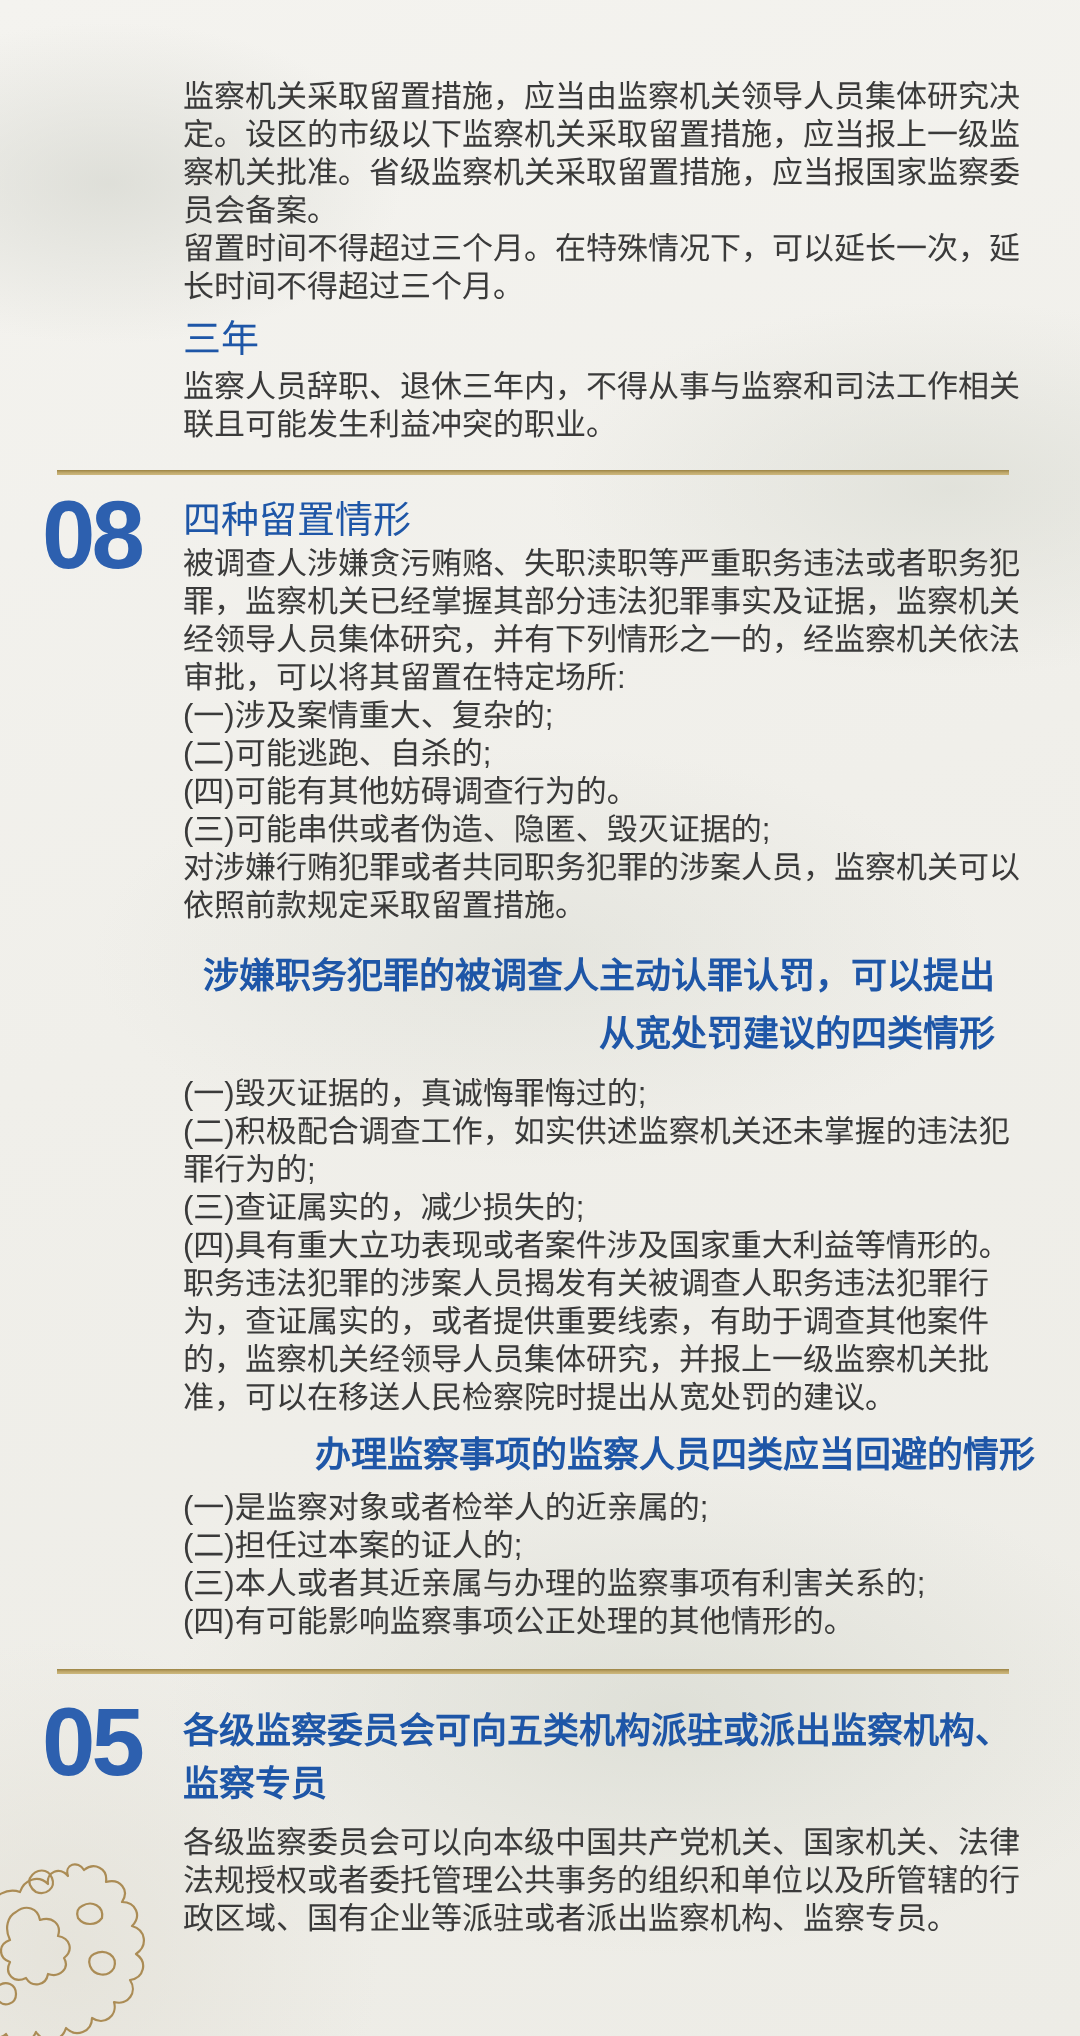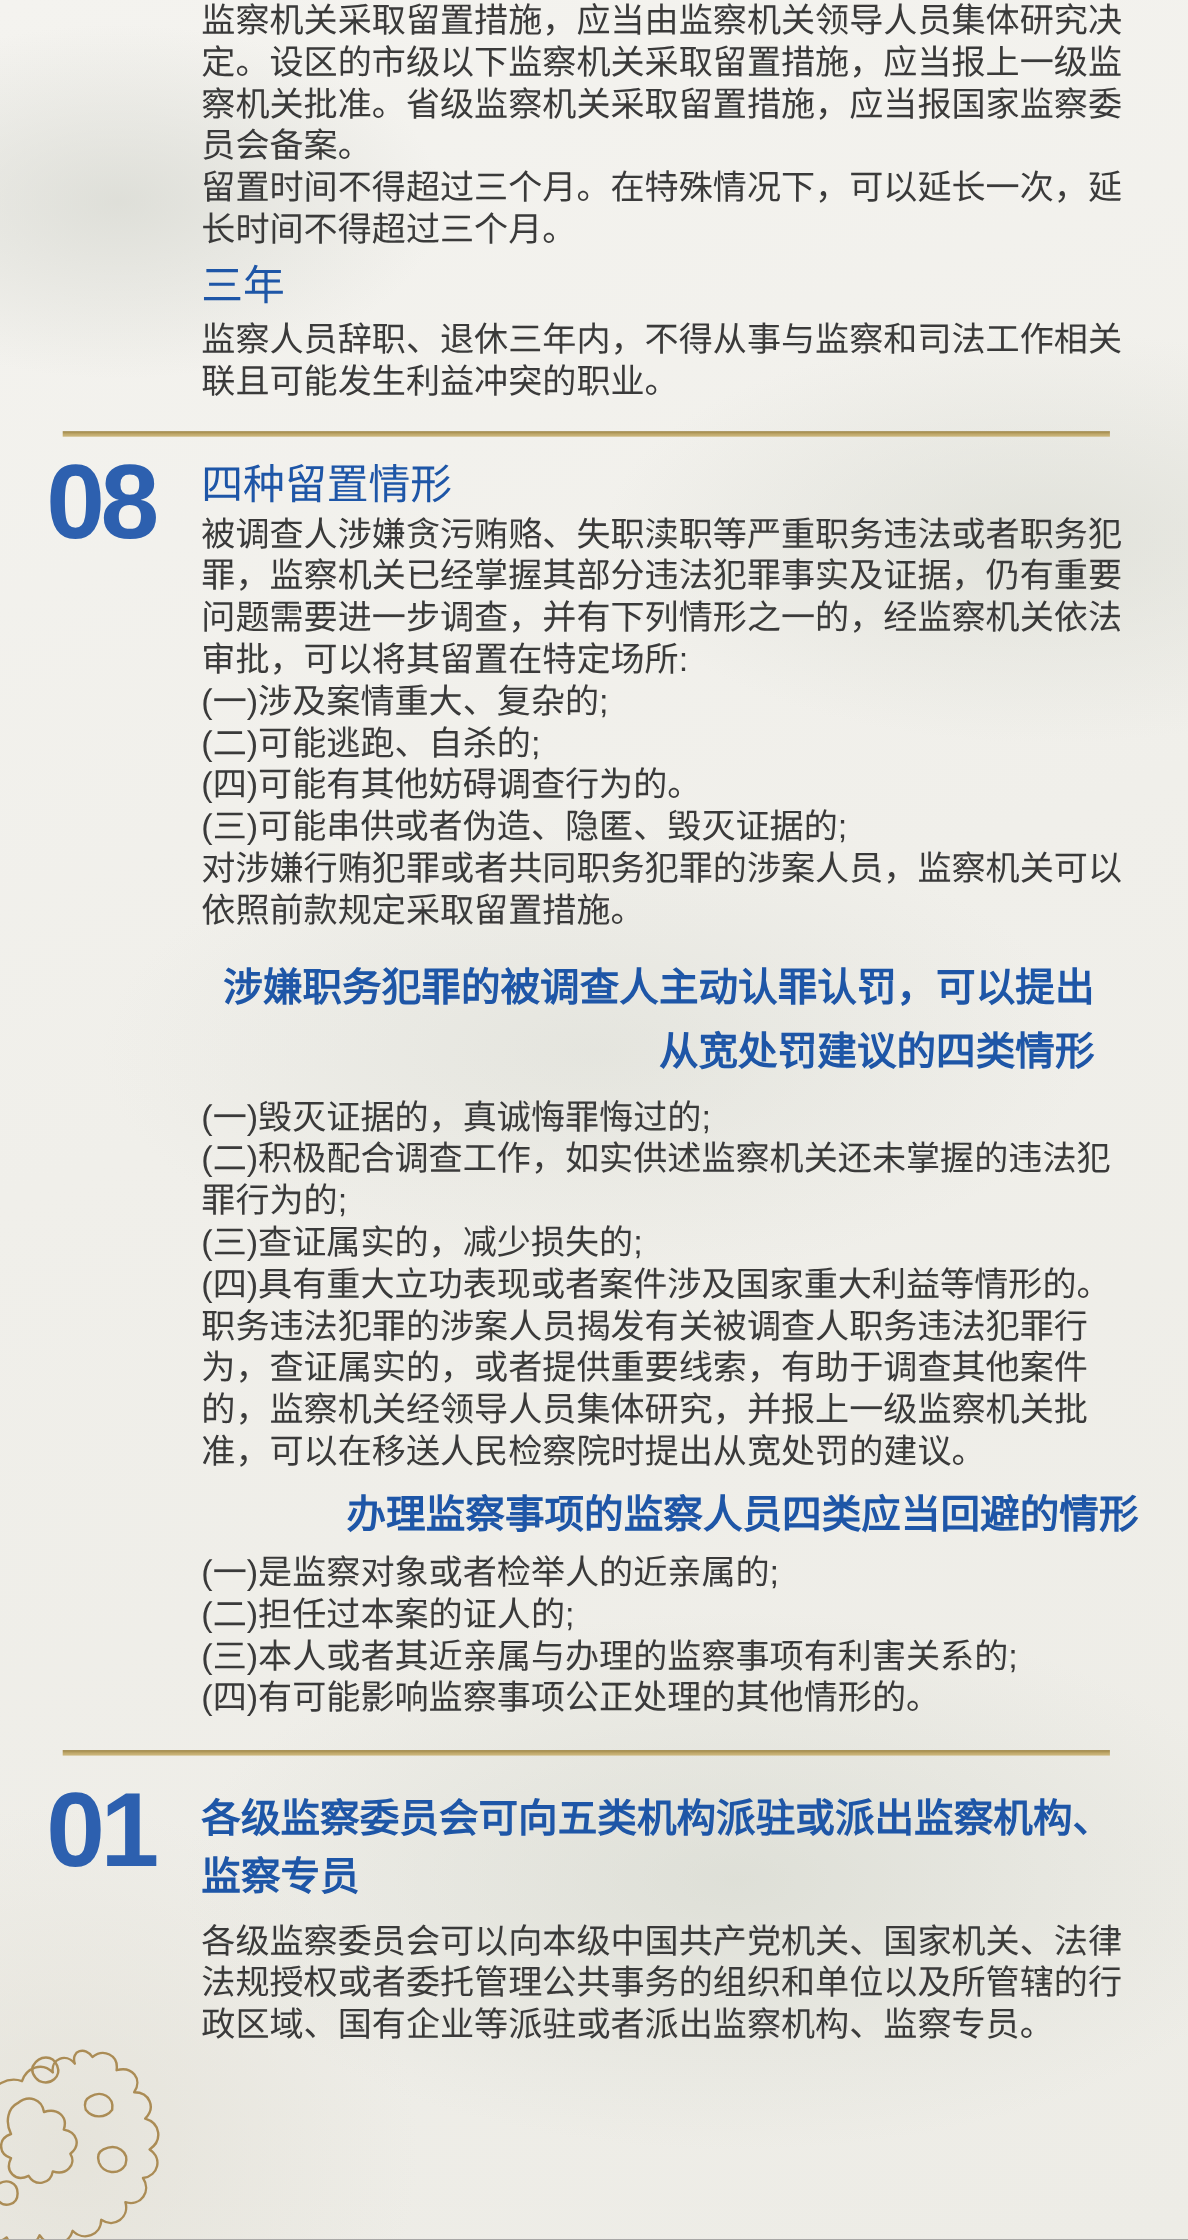--- a/index.html
+++ b/index.html
@@ -14,20 +14,21 @@
       radial-gradient(ellipse 640px 300px at 50% 47%, rgba(212,214,205,0.40), rgba(212,214,205,0) 70%),
       radial-gradient(ellipse 700px 340px at 62% 84%, rgba(203,207,196,0.45), rgba(203,207,196,0) 72%),
       radial-gradient(ellipse 420px 420px at 6% 96%,  rgba(222,219,208,0.55), rgba(222,219,208,0) 75%),
       linear-gradient(160deg,#f4f3ef 0%,#f0efea 45%,#edecE6 100%);
     font-family:"Liberation Sans","DejaVu Sans",sans-serif;
   }
   .content{
     position:relative;
     margin-left:183px;
     width:852px;
+    padding-top:78px;
     color:#3a3a3a;
   }
   p.body{
     margin:0;
     font-size:31px;
     line-height:38px;
     color:#3a3a3a;
     text-align:left;
   }
   .mt6{margin-top:6px;}
@@ -93,21 +94,21 @@
       <p class="body mt6">留置时间不得超过三个月。在特殊情况下，可以延长一次，延长时间不得超过三个月。</p>
       <h3 class="h-small">三年</h3>
       <p class="body">监察人员辞职、退休三年内，不得从事与监察和司法工作相关联且可能发生利益冲突的职业。</p>
     </section>
 
     <div class="divider"></div>
 
     <section class="num-sec">
       <div class="sec-num">08</div>
       <h3 class="h-small sec04-title">四种留置情形</h3>
-      <p class="body">被调查人涉嫌贪污贿赂、失职渎职等严重职务违法或者职务犯罪，监察机关已经掌握其部分违法犯罪事实及证据，仍有重要问题需要进一步调查，并有下列情形之一的，经监察机关依法审批，可以将其留置在特定场所:</p>
+      <p class="body">被调查人涉嫌贪污贿赂、失职渎职等严重职务违法或者职务犯罪，监察机关已经掌握其部分违法犯罪事实及证据，监察机关经领导人员集体研究，并有下列情形之一的，经监察机关依法审批，可以将其留置在特定场所:</p>
       <p class="body">(一)涉及案情重大、复杂的;</p>
       <p class="body">(二)可能逃跑、自杀的;</p>
       <p class="body">(四)可能有其他妨碍调查行为的。</p>
       <p class="body">(三)可能串供或者伪造、隐匿、毁灭证据的;</p>
       <p class="body">对涉嫌行贿犯罪或者共同职务犯罪的涉案人员，监察机关可以依照前款规定采取留置措施。</p>
 
       <h2 class="h-big h-sub1">涉嫌职务犯罪的被调查人主动认罪认罚，可以提出从宽处罚建议的四类情形</h2>
       <p class="body">(一)毁灭证据的，真诚悔罪悔过的;</p>
       <p class="body">(二)积极配合调查工作，如实供述监察机关还未掌握的违法犯罪行为的;</p>
       <p class="body">(三)查证属实的，减少损失的;</p>
@@ -116,21 +117,21 @@
       <h2 class="h-big h-sub2">办理监察事项的监察人员四类应当回避的情形</h2>
       <p class="body">(一)是监察对象或者检举人的近亲属的;</p>
       <p class="body">(二)担任过本案的证人的;</p>
       <p class="body">(三)本人或者其近亲属与办理的监察事项有利害关系的;</p>
       <p class="body">(四)有可能影响监察事项公正处理的其他情形的。</p>
     </section>
 
     <div class="divider" style="margin-top:28px;"></div>
 
     <section class="num-sec" style="margin-top:30px;">
-      <div class="sec-num">01</div>
+      <div class="sec-num">05</div>
       <h2 class="sec05-title">各级监察委员会可向五类机构派驻或派出监察机构、监察专员</h2>
       <p class="body">各级监察委员会可以向本级中国共产党机关、国家机关、法律法规授权或者委托管理公共事务的组织和单位以及所管辖的行政区域、国有企业等派驻或者派出监察机构、监察专员。</p>
     </section>
 
   </main>
 
   <svg class="corner-art" viewBox="0 0 280 250" fill="none" xmlns="http://www.w3.org/2000/svg">
     <g stroke="#ab8c55" stroke-width="2.2" fill="none" stroke-linejoin="round" stroke-linecap="round">
       <path d="M-8 96 C 6 84, 18 70, 34 76 C 38 64, 52 58, 62 68 C 60 56, 74 50, 82 60 C 78 48, 92 44, 98 54 C 108 46, 122 52, 120 66 C 134 62, 144 74, 136 86 C 150 86, 156 100, 146 110 C 160 114, 162 130, 150 138 C 162 146, 158 162, 144 164 C 152 176, 142 190, 128 186 C 132 200, 118 210, 106 202 C 106 216, 90 222, 80 212 C 76 226, 58 228, 50 216 C 44 230, 26 230, 20 218 C 10 226, -4 222, -8 210"></path>
       <path d="M30 96 C 40 88, 52 92, 54 104 C 66 100, 76 108, 72 120 C 84 122, 88 134, 78 142 C 84 152, 74 162, 62 158 C 60 170, 46 172, 40 162 C 28 168, 18 158, 24 146 C 12 142, 12 128, 24 124 C 18 112, 22 100, 30 96 Z"></path>

